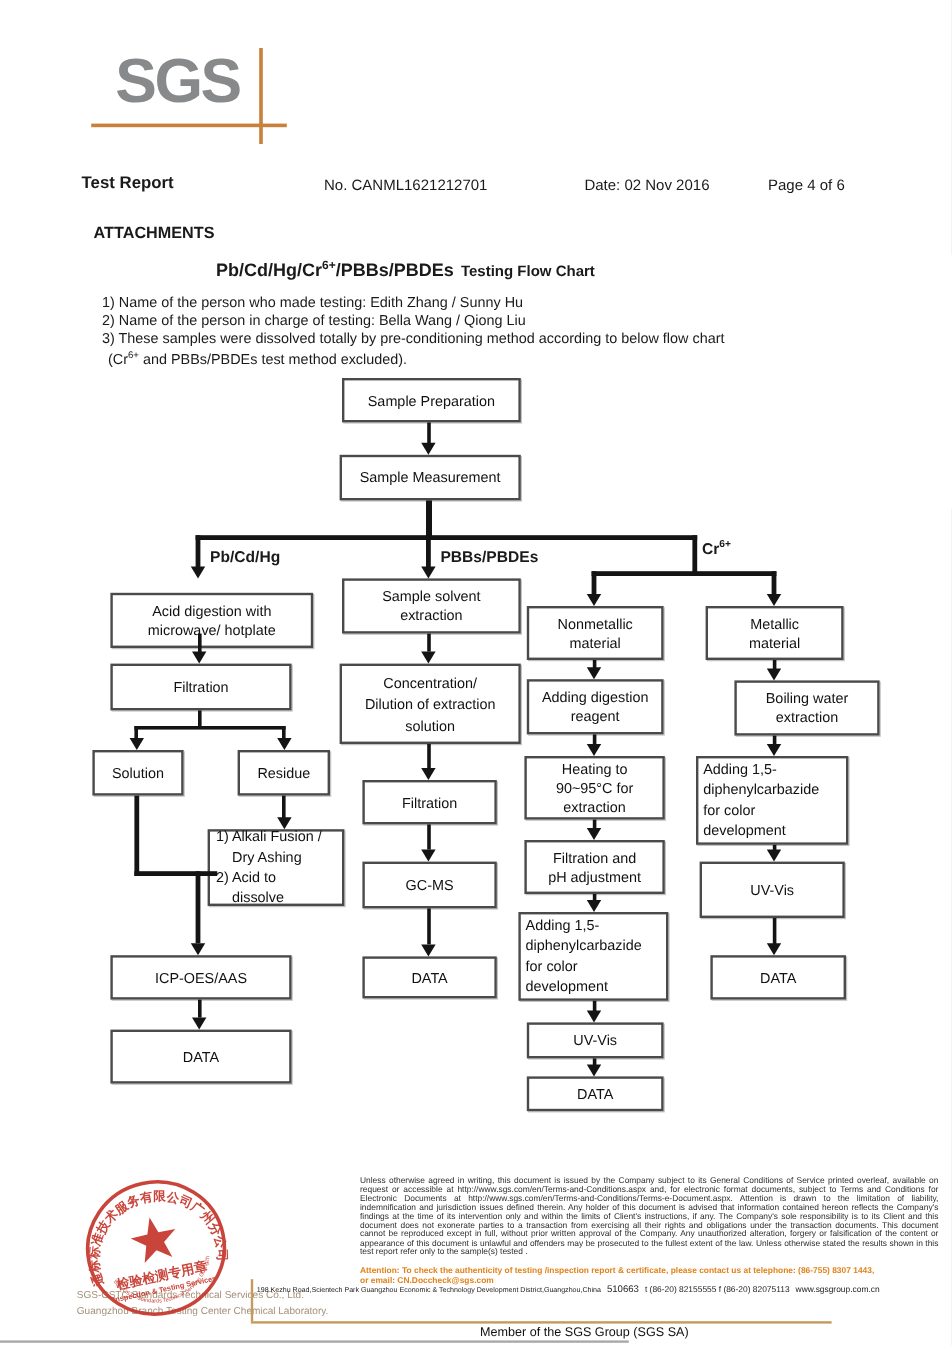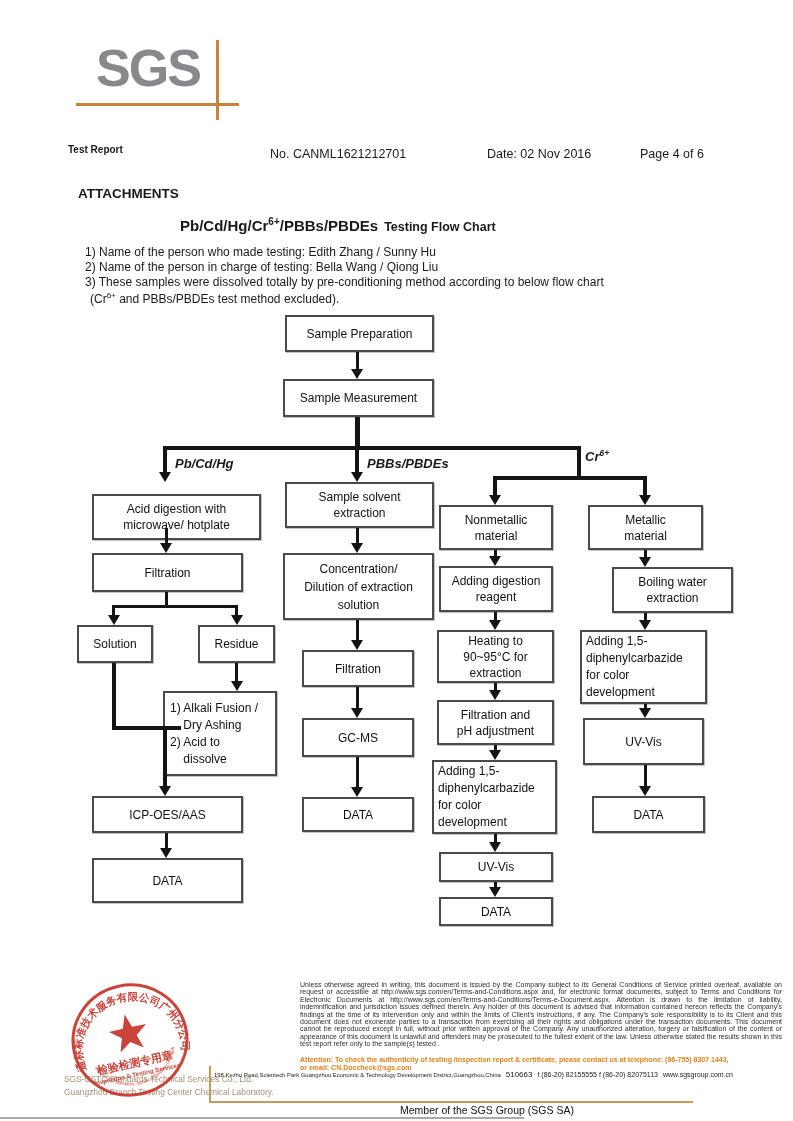--- a/index.html
+++ b/index.html
@@ -4,39 +4,39 @@
 <style>
   html,body{margin:0;padding:0;background:#e8e8e8;}
   .page{position:relative;width:793px;height:1121px;background:#fff;margin:0 auto;
         font-family:"Liberation Sans",sans-serif;color:#1a1a1a;overflow:hidden;}
   
   .logo-text{position:absolute;left:96px;top:36px;font-size:52px;font-weight:bold;
              color:#87898b;letter-spacing:-2px;line-height:64px;}
   .logo-vline{position:absolute;left:216px;top:40px;width:3px;height:80px;background:#c8813a;}
   .logo-hline{position:absolute;left:76px;top:103px;width:163px;height:3px;background:#c8813a;}
   
-  .report-title{position:absolute;left:68px;top:144px;font-size:10px;font-weight:bold;}
+  .report-title{position:absolute;left:68px;top:144px;font-size:14px;font-weight:bold;}
   .hmeta{position:absolute;top:147px;font-size:12.5px;}
   .attachments{position:absolute;left:78px;top:186px;font-size:13.5px;font-weight:bold;}
   .chart-title{position:absolute;left:180px;top:216px;font-weight:bold;white-space:nowrap;}
   .chart-title .big{font-size:15px;}
   .chart-title sup{font-size:9px;}
   .chart-title .small{font-size:12.5px;margin-left:6px;}
   .notes{position:absolute;left:85px;top:245px;font-size:12px;line-height:14.8px;white-space:nowrap;}
   .notes sup{font-size:8px;}
   
   .fbox{position:absolute;box-sizing:border-box;border:2px solid #4a4a4a;background:#fff;
         display:flex;align-items:center;justify-content:center;text-align:center;
         font-size:12px;line-height:16px;white-space:pre-line;color:#111;
         box-shadow:1px 1px 0 rgba(120,120,120,.45);}
   .fbox.leftal{justify-content:flex-start;text-align:left;white-space:pre;padding-left:5px;line-height:17px;}
   .ln{position:absolute;background:#141414;}
   .ah{position:absolute;width:0;height:0;border-left:6px solid transparent;
       border-right:6px solid transparent;border-top:10px solid #141414;}
-  .blabel{position:absolute;font-size:13px;font-weight:bold;white-space:nowrap;font-style:italic;}
+  .blabel{position:absolute;font-size:13px;font-weight:bold;white-space:nowrap;}
   .blabel sup{font-size:8.5px;}
   
   .legal{position:absolute;left:300px;top:981px;width:482px;font-size:7px;line-height:7.4px;
          text-align:justify;color:#2e2e2e;}
   .attention{position:absolute;left:300px;top:1056px;width:482px;font-size:7px;line-height:7.5px;
              font-weight:bold;color:#e0821a;}
   .company{position:absolute;left:64px;font-size:8.4px;color:#a59078;white-space:nowrap;}
   .f-vline{position:absolute;left:209px;top:1066px;width:2px;height:35px;background:#c59a5d;}
   .f-hline{position:absolute;left:209px;top:1101px;width:484px;height:2px;background:#c59a5d;}
   .addr-row1{position:absolute;left:214px;top:1070px;width:568px;display:flex;align-items:baseline;
@@ -77,21 +77,21 @@
   </div>
 
   <div class="fbox" style="left:285px;top:315px;width:149px;height:37px;">Sample Preparation</div>
   <div class="fbox" style="left:283px;top:379px;width:151px;height:38px;">Sample Measurement</div>
 
   <div class="fbox" style="left:92px;top:482px;width:169px;height:46px;margin-top:12px;">Acid digestion with
 microwave/ hotplate</div>
   <div class="fbox" style="left:92px;top:553px;width:151px;height:39px;">Filtration</div>
   <div class="fbox" style="left:77px;top:625px;width:76px;height:38px;">Solution</div>
   <div class="fbox" style="left:198px;top:625px;width:77px;height:38px;">Residue</div>
-  <div class="fbox leftal" style="left:163px;top:691px;width:114px;height:85px;">1) Alkali Fusion /
+  <div class="fbox leftal" style="left:173px;top:691px;width:114px;height:64px;">1) Alkali Fusion /
     Dry Ashing
 2) Acid to
     dissolve</div>
   <div class="fbox" style="left:92px;top:796px;width:151px;height:37px;">ICP-OES/AAS</div>
   <div class="fbox" style="left:92px;top:858px;width:151px;height:45px;">DATA</div>
 
   <div class="fbox" style="left:285px;top:482px;width:149px;height:46px;">Sample solvent
 extraction</div>
   <div class="fbox" style="left:283px;top:553px;width:151px;height:67px;line-height:18px;">Concentration/
 Dilution of extraction

